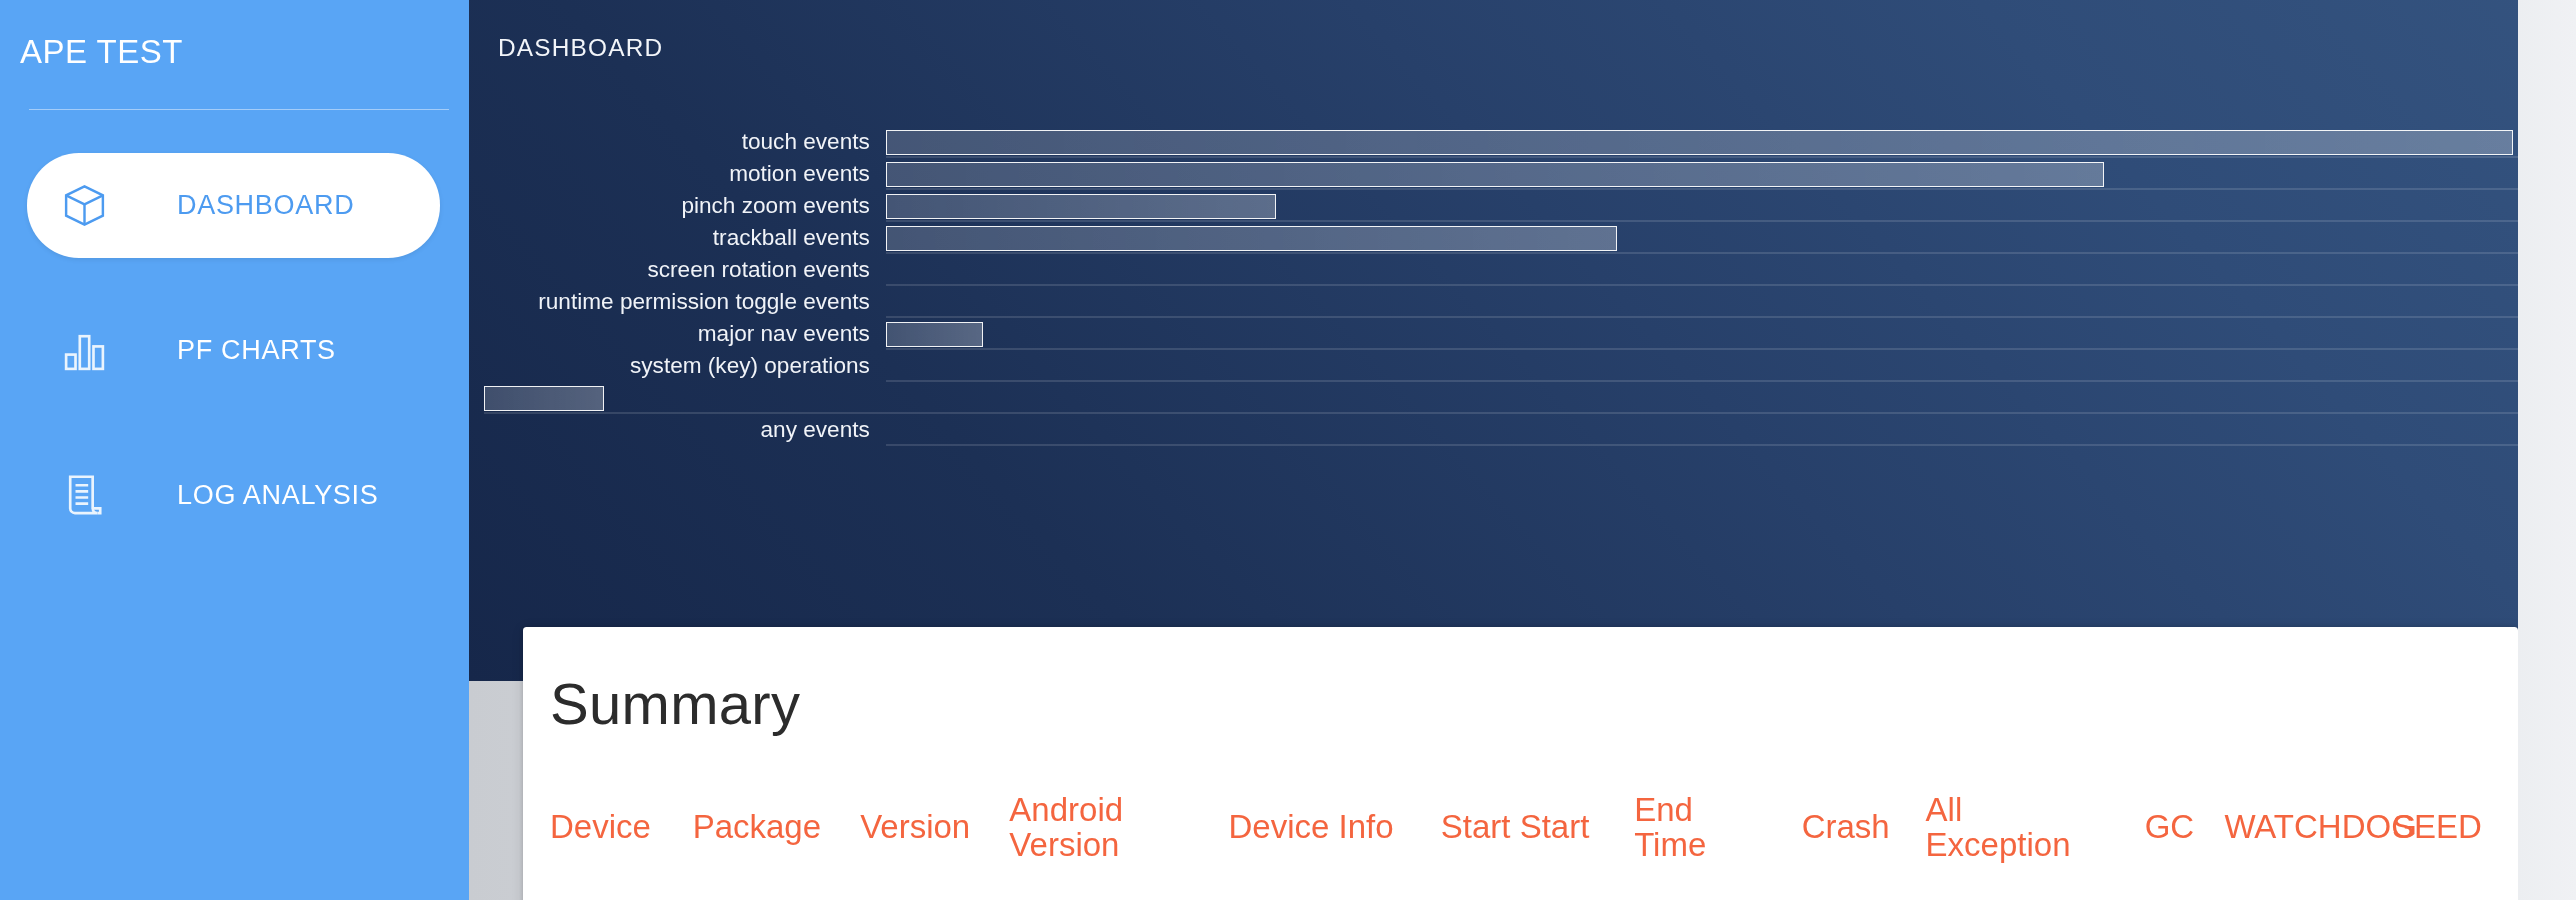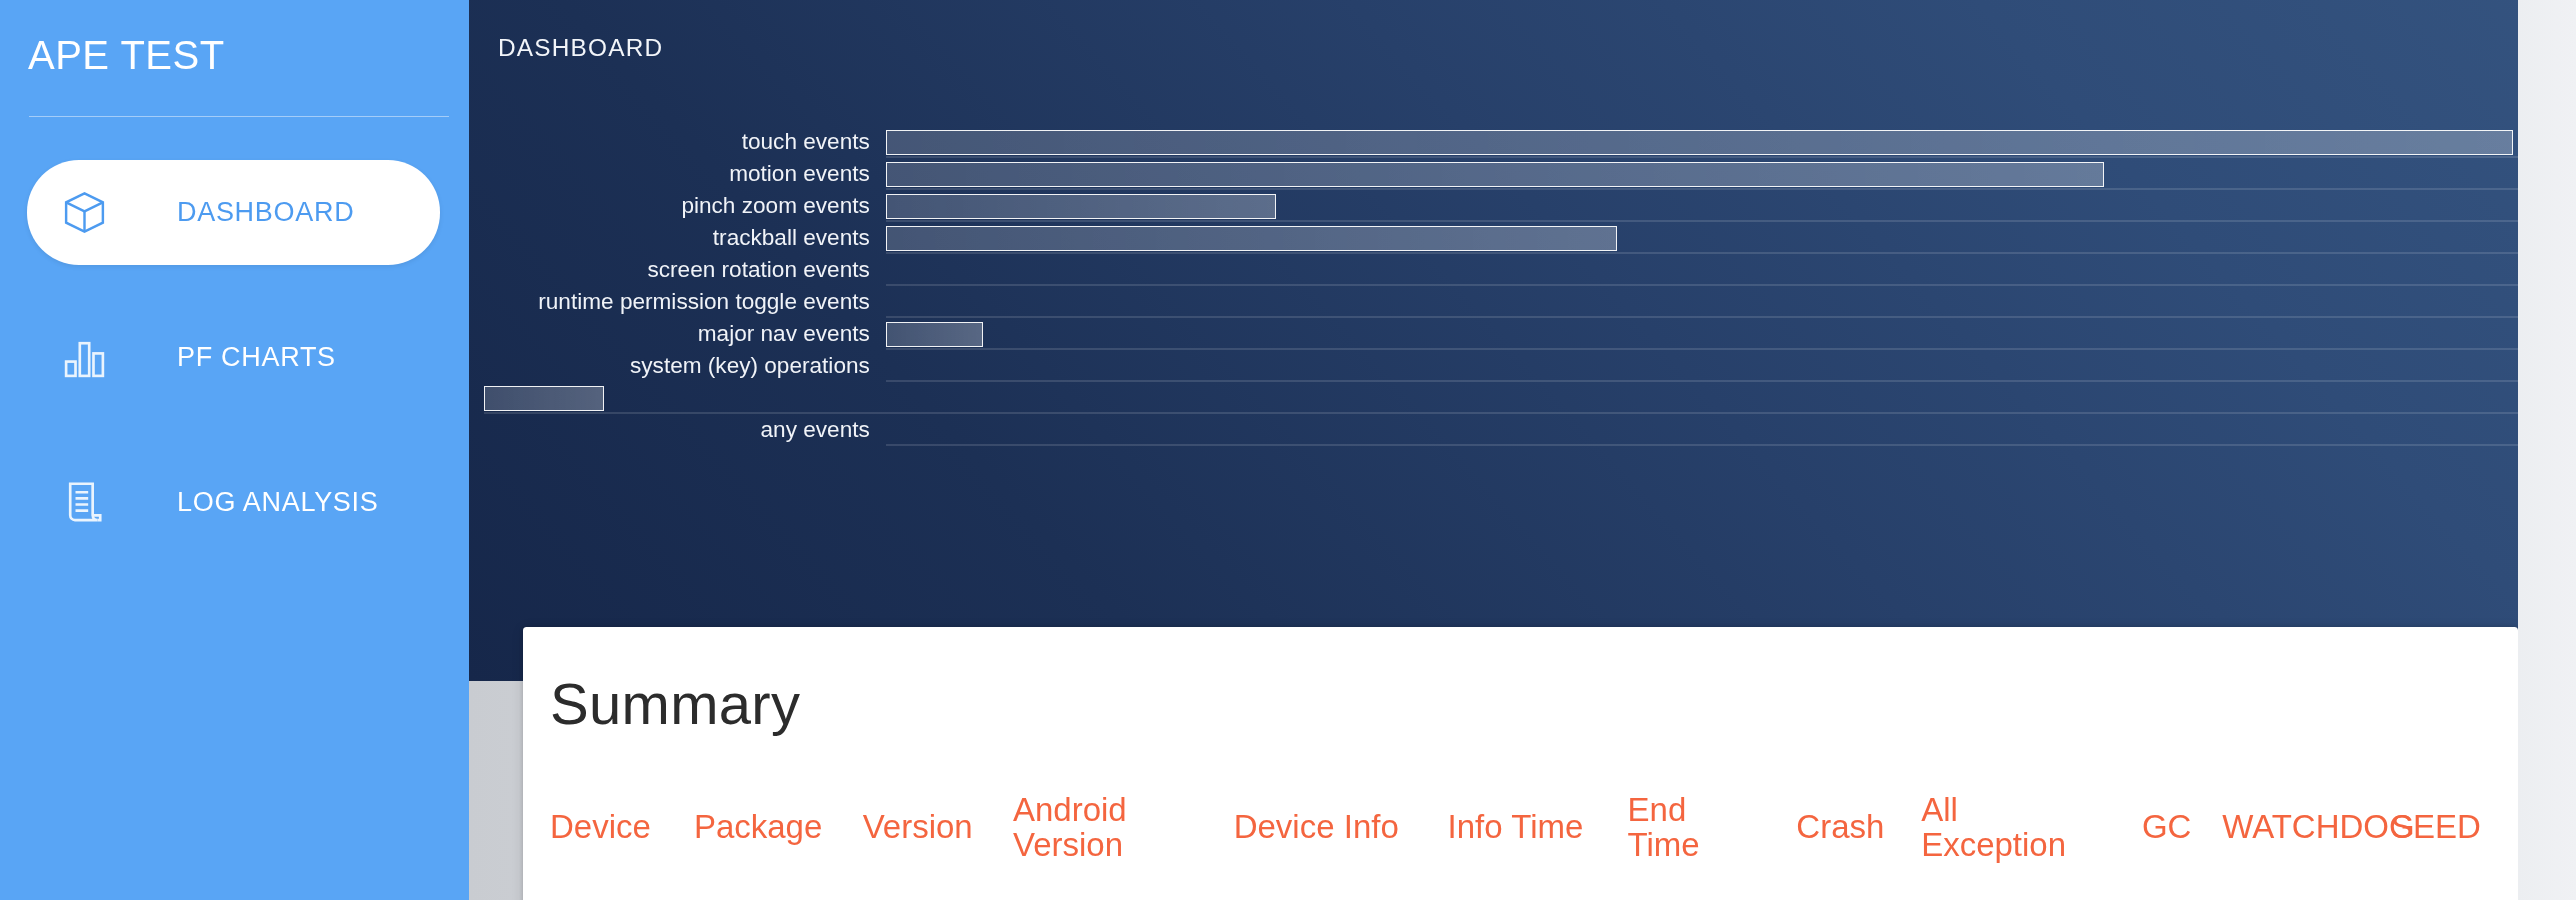--- a/index.html
+++ b/index.html
@@ -22,26 +22,25 @@
   .sidebar {
     position: relative;
     width: 469px;
     height: 901px;
     background: #59a5f5;
     flex: 0 0 469px;
     z-index: 5;
   }
   .brand {
     color: #ffffff;
-    font-size: 40px;
+    font-size: 33px;
     letter-spacing: 0.5px;
     padding: 32.5px 0 0 20px;
     font-weight: 400;
     white-space: nowrap;
-    margin-left: 8px;
   }
   .brand-divider {
     margin: 38px 20px 0 29px;
     height: 1.8px;
     background: rgba(255,255,255,0.45);
   }
   .nav {
     margin-top: 43px;
   }
   .nav-item {
@@ -375,21 +374,21 @@
               <th>
                 <span class="th-narrow">Version</span>
               </th>
               <th>
                 <span class="th-wrap">Android Version</span>
               </th>
               <th>
                 <span class="th-wrap">Device Info</span>
               </th>
               <th>
-                <span class="th-wrap">Info Time</span>
+                <span class="th-wrap">Start Start</span>
               </th>
               <th>
                 <span class="th-narrow">End Time</span>
               </th>
               <th>
                 <span class="th-narrow">Crash</span>
               </th>
               <th>
                 <span class="th-wrap">All Exception</span>
               </th>

